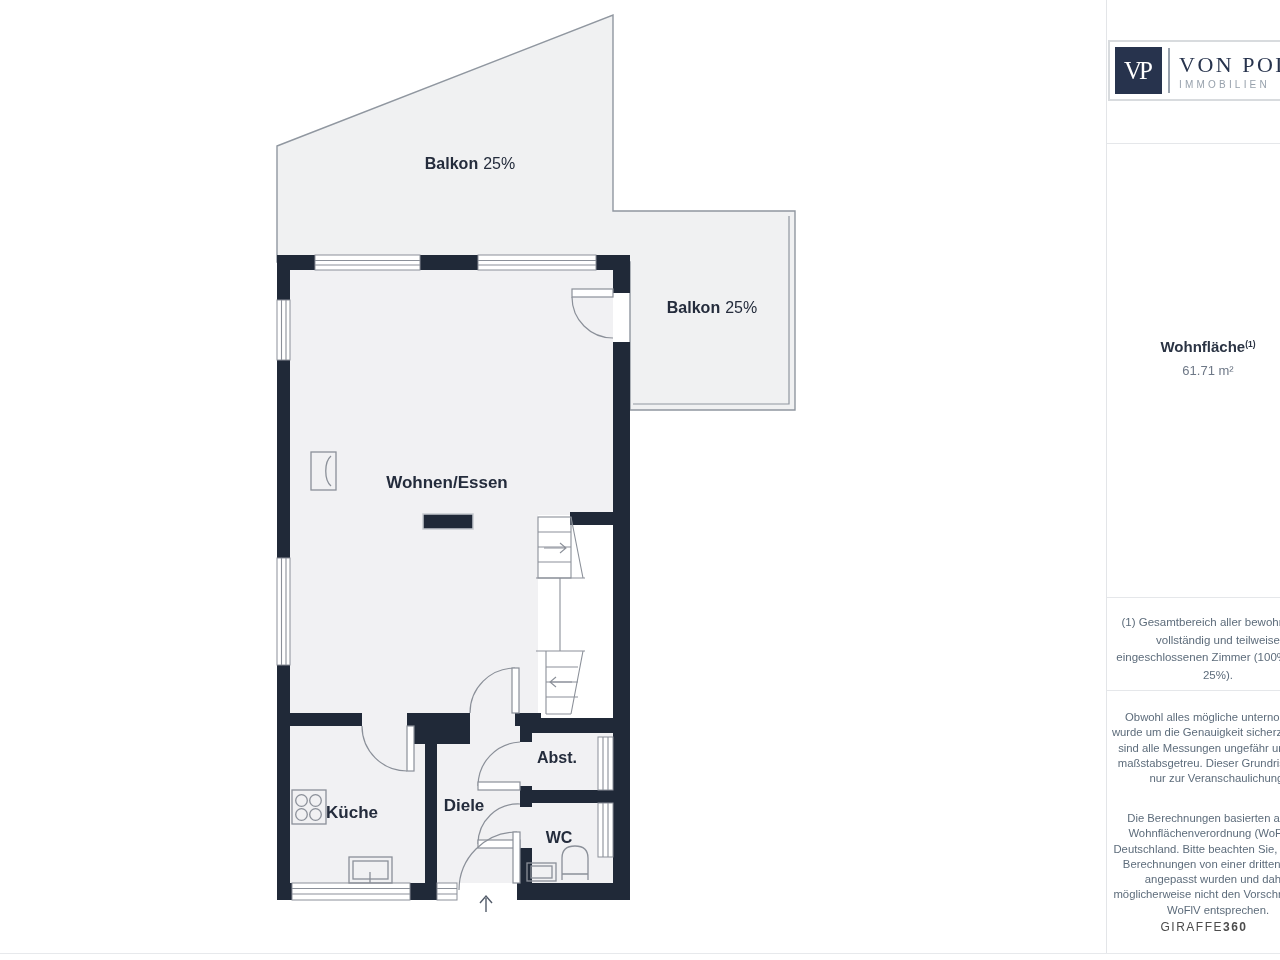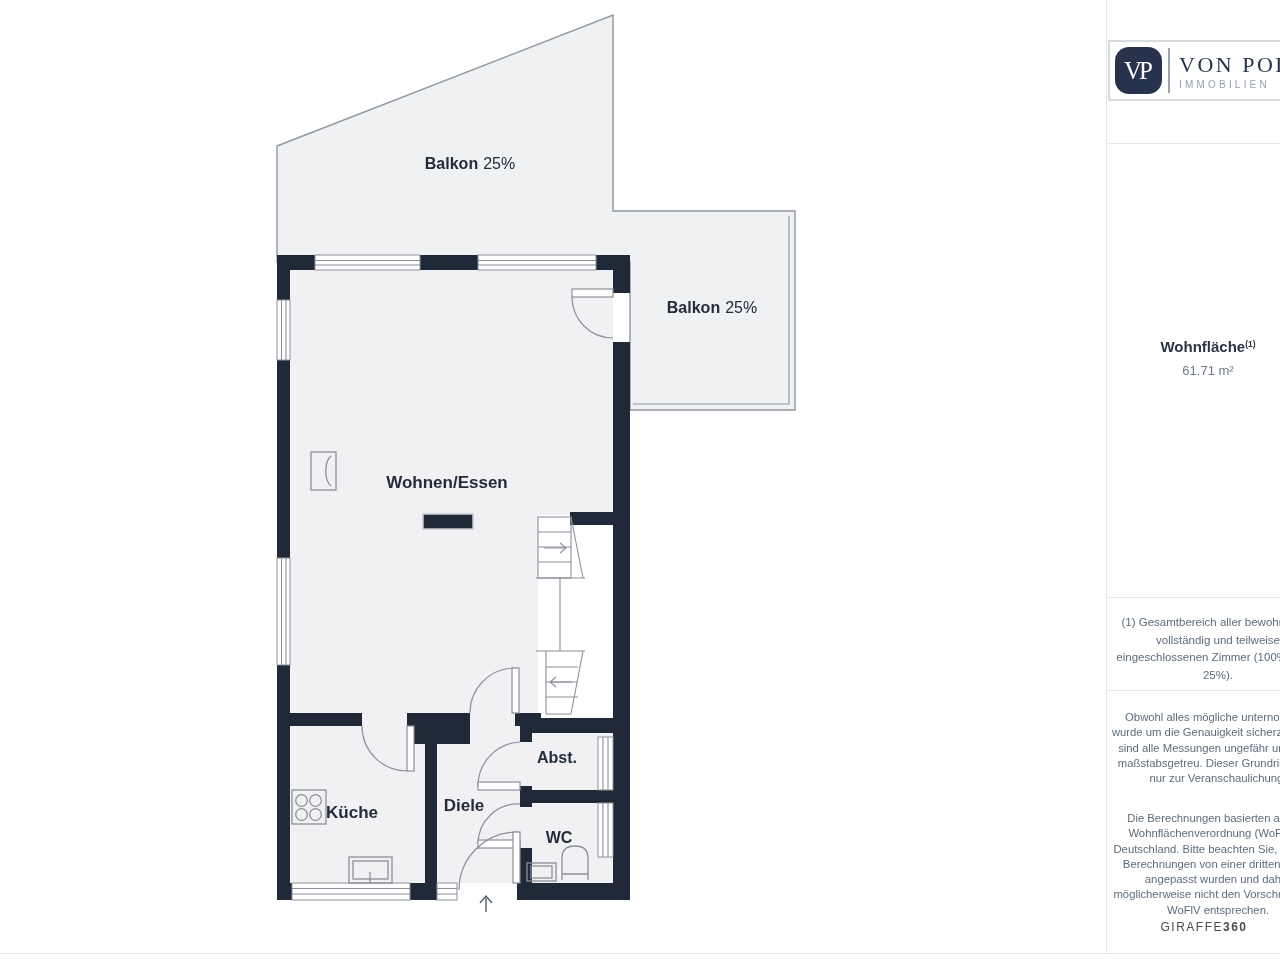--- a/index.html
+++ b/index.html
@@ -31,21 +31,21 @@
   .v-divider{position:absolute;left:1106px;top:0;width:1px;height:953px;background:#e3e5e8;}
   .h-divider{position:absolute;left:1107px;width:173px;height:1px;background:#e5e7ea;}
   .bottom-line{position:absolute;left:0;top:953px;width:1280px;height:1px;background:#e7e9ec;}
   .logo-card{
     position:absolute;left:1108px;top:40px;width:200px;height:61px;box-sizing:border-box;
     border:2px solid #d8dbde;background:#fff;display:flex;align-items:center;padding-left:5px;
   }
   .vp-box{
     width:47px;height:47px;background:#27334d;color:#fff;flex:0 0 auto;
     display:flex;align-items:center;justify-content:center;
-    font-family:"Liberation Serif",serif;font-size:25px;letter-spacing:-3px;padding-right:3px;box-sizing:border-box;border-radius:14px;
+    font-family:"Liberation Serif",serif;font-size:25px;letter-spacing:-3px;padding-right:3px;box-sizing:border-box;
   }
   .logo-sep{width:2px;height:45px;background:#9aa3ae;margin:0 9px 0 6px;flex:0 0 auto;}
   .brand-line1{font-family:"Liberation Serif",serif;font-size:22px;letter-spacing:2.5px;color:#27334d;white-space:nowrap;}
   .brand-line2{font-size:10px;letter-spacing:3.2px;color:#97a1ac;margin-top:1px;white-space:nowrap;}
   .area-block{position:absolute;left:1108px;top:338px;width:200px;text-align:center;}
   .area-title{font-size:15px;font-weight:700;color:#2b3444;}
   .area-sup{font-size:8.5px;position:relative;top:-5px;font-weight:700;}
   .area-value{font-size:13px;color:#6e7887;margin-top:8px;}
   .note{position:absolute;left:1110px;width:216px;text-align:center;color:#5d6c7b;}
   .note1{top:614px;font-size:11.5px;line-height:17.5px;}

